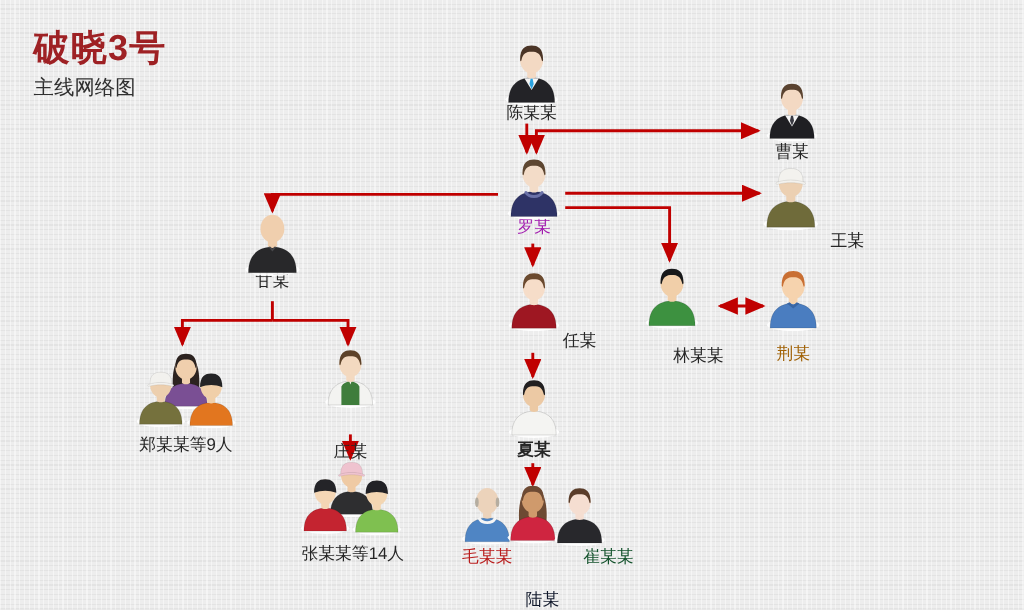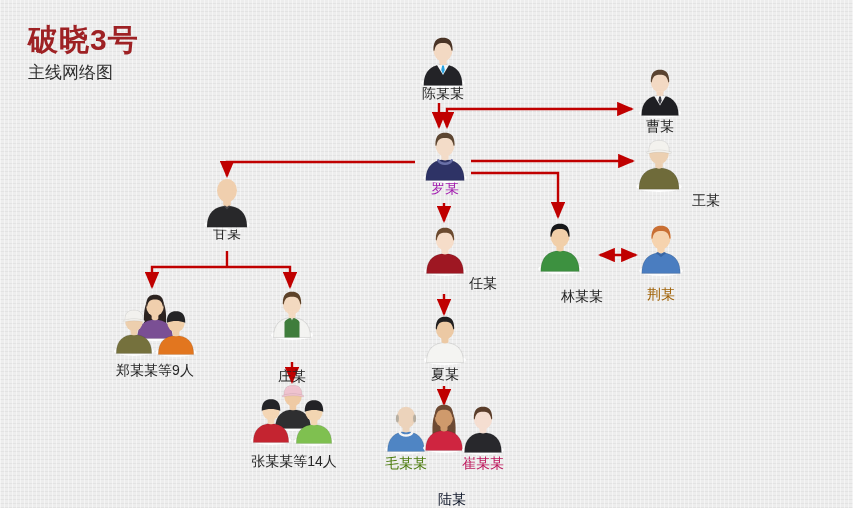--- a/index.html
+++ b/index.html
@@ -155,54 +155,54 @@
       <div class="node-label" style="left: 292px; top: 343px; color: rgb(38, 38, 38); margin-top: 26px;">庄某</div>
       <div class="person" style="left: 421px; top: 315px; z-index: 1;">
         <svg width="48" height="50" viewBox="0 0 48 50" xmlns="http://www.w3.org/2000/svg">
           <ellipse cx="24" cy="45" rx="21" ry="5" fill="#ffffff" opacity="0.9"></ellipse>
           <path d="M5.5,47.5 C5.5,33.5 13,28 24,27.5 C35,28 42.5,33.5 42.5,47.5 Z" fill="#f4f4f2" stroke="rgba(0,0,0,0.18)" stroke-width="0.6"></path>
           <path d="M20.5,19 L27.5,19 L27.5,26.5 C27.5,29 20.5,29 20.5,26.5 Z" fill="#ecc9a4"></path>
           <ellipse cx="24" cy="13.5" rx="9.2" ry="10.8" fill="#ecc9a4"></ellipse>
           <path d="M14.8,13 C14.8,4 19,1.8 24,1.8 C29,1.8 33.2,4 33.2,13 C33.2,14.6 32.4,14.9 32.1,13.4 C31,8.2 28.5,6.8 24,6.8 C19.5,6.8 17,8.2 15.9,13.4 C15.6,14.9 14.8,14.6 14.8,13 Z" fill="#211f20"></path>
         </svg>
       </div>
-      <div class="node-label" style="left: 445px; top: 367px; color: rgb(38, 38, 38);">夏某</div>
+      <div class="node-label" style="left: 445px; top: 367px; color: rgb(38, 38, 38); font-weight: bold;">夏某</div>
       <div class="person" style="left: 382px; top: 404px; z-index: 1;">
         <svg width="48" height="50" viewBox="0 0 48 50" xmlns="http://www.w3.org/2000/svg">
           <ellipse cx="24" cy="45" rx="21" ry="5" fill="#ffffff" opacity="0.9"></ellipse>
           <path d="M5.5,47.5 C5.5,33.5 13,28 24,27.5 C35,28 42.5,33.5 42.5,47.5 Z" fill="#4f85c4" stroke="rgba(0,0,0,0.18)" stroke-width="0.6"></path>
           <path d="M20.5,19 L27.5,19 L27.5,26.5 C27.5,29 20.5,29 20.5,26.5 Z" fill="#ecd3bb"></path>
           <path d="M17.5,28.3 C20,32.6 28,32.6 30.5,28.3" fill="none" stroke="#f5f5f5" stroke-width="2.4" stroke-linecap="round"></path>
           <ellipse cx="24" cy="13.5" rx="9.2" ry="10.8" fill="#ecd3bb"></ellipse>
           <ellipse cx="15.4" cy="14.5" rx="1.5" ry="4" fill="#b5ada0"></ellipse>
           <ellipse cx="32.6" cy="14.5" rx="1.5" ry="4" fill="#b5ada0"></ellipse>
         </svg>
       </div>
-      <div class="node-label" style="left: 406px; top: 456px; color: #4d7c0f;">毛某某</div>
+      <div class="node-label" style="left: 406px; top: 456px; color: #b91c1c;">毛某某</div>
       <div class="person" style="left: 420px; top: 403px; z-index: 1;">
         <svg width="48" height="50" viewBox="0 0 48 50" xmlns="http://www.w3.org/2000/svg">
           <ellipse cx="24" cy="45" rx="21" ry="5" fill="#ffffff" opacity="0.9"></ellipse>
           <path d="M13,37 C11,18 14,3.5 24,3.5 C34,3.5 37,18 35,37 C27,40.5 21,40.5 13,37 Z" fill="#6d4a33"></path>
           <path d="M5.5,47.5 C5.5,33.5 13,28 24,27.5 C35,28 42.5,33.5 42.5,47.5 Z" fill="#cf2540" stroke="rgba(0,0,0,0.18)" stroke-width="0.6"></path>
           <path d="M20.5,19 L27.5,19 L27.5,26.5 C27.5,29 20.5,29 20.5,26.5 Z" fill="#cf9a6c"></path>
           <ellipse cx="24" cy="13.5" rx="9.2" ry="10.8" fill="#cf9a6c"></ellipse>
           <path d="M14.8,13 C14.8,4 19,1.8 24,1.8 C29,1.8 33.2,4 33.2,13 C33.2,14.6 32.4,14.9 32.1,13.4 C31,8.2 28.5,6.8 24,6.8 C19.5,6.8 17,8.2 15.9,13.4 C15.6,14.9 14.8,14.6 14.8,13 Z" fill="#6d4a33"></path>
         </svg>
       </div>
       <div class="node-label" style="left: 452px; top: 456px; color: #0f172a; margin-top: 36px;">陆某</div>
       <div class="person" style="left: 459px; top: 405px; z-index: 1;">
         <svg width="48" height="50" viewBox="0 0 48 50" xmlns="http://www.w3.org/2000/svg">
           <ellipse cx="24" cy="45" rx="21" ry="5" fill="#ffffff" opacity="0.9"></ellipse>
           <path d="M5.5,47.5 C5.5,33.5 13,28 24,27.5 C35,28 42.5,33.5 42.5,47.5 Z" fill="#28282c" stroke="rgba(0,0,0,0.18)" stroke-width="0.6"></path>
           <path d="M20.5,19 L27.5,19 L27.5,26.5 C27.5,29 20.5,29 20.5,26.5 Z" fill="#f5ded1"></path>
           <ellipse cx="24" cy="13.5" rx="9.2" ry="10.8" fill="#f5ded1"></ellipse>
           <path d="M14.8,13 C14.8,4 19,1.8 24,1.8 C29,1.8 33.2,4 33.2,13 C33.2,14.6 32.4,14.9 32.1,13.4 C31,8.2 28.5,6.8 24,6.8 C19.5,6.8 17,8.2 15.9,13.4 C15.6,14.9 14.8,14.6 14.8,13 Z" fill="#5a3d2a"></path>
         </svg>
       </div>
-      <div class="node-label" style="left: 483px; top: 456px; color: #be185d;">崔某某</div>
+      <div class="node-label" style="left: 507px; top: 456px; color: #14532d;">崔某某</div>
       <div class="person" style="left: 132px; top: 293px; z-index: 1;">
         <svg width="46" height="48" viewBox="0 0 48 50" xmlns="http://www.w3.org/2000/svg">
           <ellipse cx="24" cy="45" rx="21" ry="5" fill="#ffffff" opacity="0.9"></ellipse>
           <path d="M13,37 C11,18 14,3.5 24,3.5 C34,3.5 37,18 35,37 C27,40.5 21,40.5 13,37 Z" fill="#2c2320"></path>
           <path d="M5.5,47.5 C5.5,33.5 13,28 24,27.5 C35,28 42.5,33.5 42.5,47.5 Z" fill="#7a4f94" stroke="rgba(0,0,0,0.18)" stroke-width="0.6"></path>
           <path d="M20.5,19 L27.5,19 L27.5,26.5 C27.5,29 20.5,29 20.5,26.5 Z" fill="#f0cfad"></path>
           <ellipse cx="24" cy="13.5" rx="9.2" ry="10.8" fill="#f0cfad"></ellipse>
           <path d="M14.8,13 C14.8,4 19,1.8 24,1.8 C29,1.8 33.2,4 33.2,13 C33.2,14.6 32.4,14.9 32.1,13.4 C31,8.2 28.5,6.8 24,6.8 C19.5,6.8 17,8.2 15.9,13.4 C15.6,14.9 14.8,14.6 14.8,13 Z" fill="#2c2320"></path>
         </svg>
       </div>

